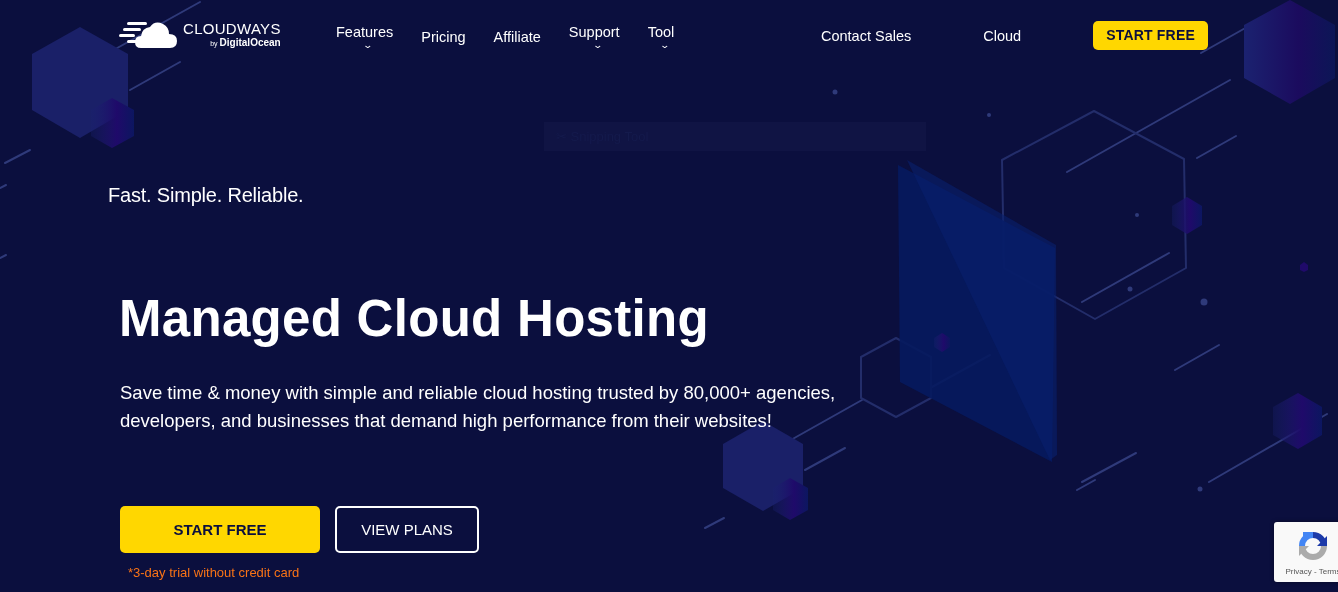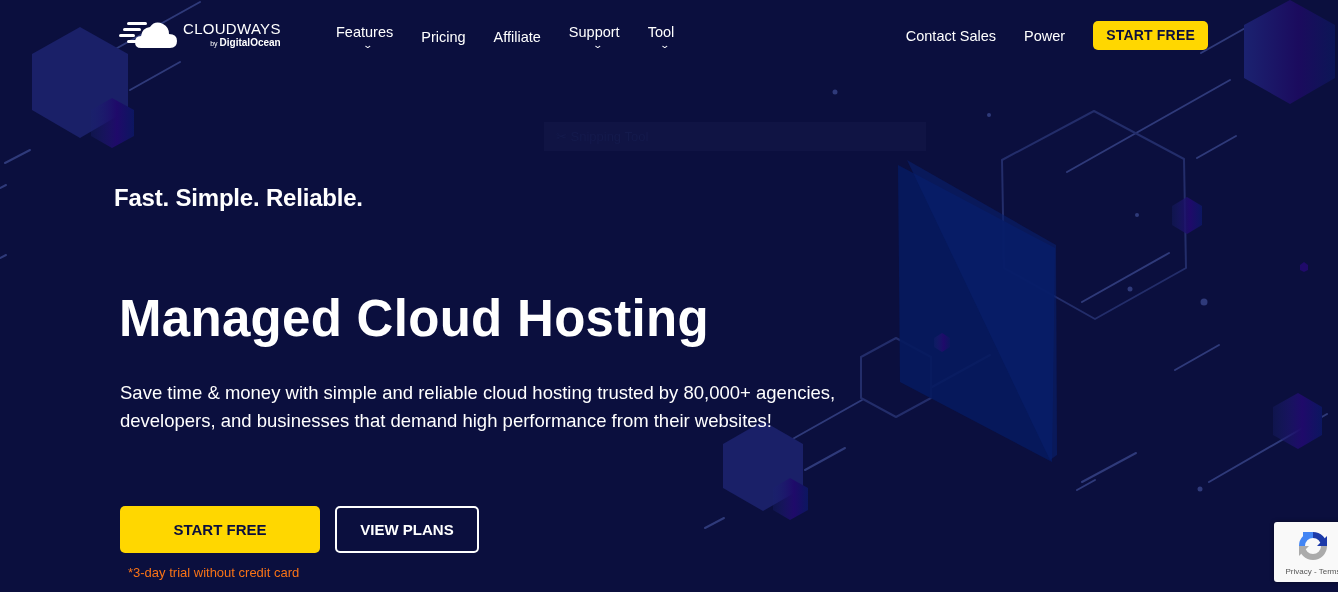--- a/index.html
+++ b/index.html
@@ -18,48 +18,48 @@
     .logo-mark { width: 62px; height: 32px; }
     .logo-text { margin-left: 2px; display: flex; flex-direction: column; align-items: flex-end; line-height: 1; }
     .logo-name { font-size: 15px; letter-spacing: 0.3px; font-weight: normal; color: #fff; text-align: right; }
     .logo-by { font-size: 10px; font-weight: bold; margin-top: 2px; color: #fff; }
     .logo-by small { font-size: 7px; font-weight: normal; margin-right: 2px; }
 
     .nav { position: absolute; top: 24px; left: 336px; display: flex; align-items: center; }
     .nav-item { font-size: 14.5px; color: #fff; display: flex; align-items: center; margin-right: 28px; cursor: pointer; white-space: nowrap; flex-direction: column; }
     .nav-item .chev { font-size: 9px; margin-left: 7px; transform: scaleX(1.4); display: inline-block; }
 
-    .nav-right { position: absolute; top: 21px; right: 130px; display: flex; align-items: center; }
+    .nav-right { position: absolute; top: 21px; right: 130px; display: flex; align-items: center; gap: 44px; }
     .nav-link { font-size: 14.5px; color: #fff; margin-right: 28px; cursor: pointer; white-space: nowrap; }
     .btn-start-small {
       background: #ffd700; color: #0b0f3e; border-radius: 5px;
       font-size: 14px; font-weight: bold; letter-spacing: 0.2px;
       padding: 0 13px; height: 29px; line-height: 29px; cursor: pointer; border: none;
       font-family: "Liberation Sans", sans-serif;
     }
 
     
     .snip-ghost { position: absolute; left: 544px; top: 122px; width: 382px; height: 29px; background: #101444; display: flex; align-items: center; padding-left: 12px; }
     .snip-ghost span { font-size: 13px; color: #141a4c; }
 
     
-    .tagline { position: absolute; left: 114px; top: 184px; font-size: 24px; font-weight: bold; color: #fff; letter-spacing: -0.2px; }
+    .tagline { position: absolute; left: 108px; top: 184px; font-size: 20px; font-weight: normal; color: #fff; letter-spacing: -0.2px; }
     .headline { position: absolute; left: 119px; top: 229px; font-size: 51px; font-weight: bold; line-height: 60px; color: #fff; letter-spacing: 0.3px; }
     .subtext { position: absolute; left: 120px; top: 372px; width: 720px; font-size: 18.5px; line-height: 28px; color: #fff; margin-top: 7px; }
 
     .btn-start-big {
       position: absolute; left: 120px; top: 506px; width: 200px; height: 47px;
       background: #ffd700; color: #0b0f3e; border-radius: 5px; border: none;
       font-size: 15px; font-weight: bold; cursor: pointer;
       font-family: "Liberation Sans", sans-serif;
     }
     .btn-view-plans {
       position: absolute; left: 335px; top: 506px; width: 144px; height: 47px;
       background: transparent; color: #fff; border: 2px solid #fff; border-radius: 5px;
-      font-size: 15px; font-weight: bold; cursor: pointer;
+      font-size: 15px; font-weight: normal; cursor: pointer;
       font-family: "Liberation Sans", sans-serif;
     }
     .trial-note { position: absolute; left: 128px; top: 565px; font-size: 13px; color: #f97316; }
 
     
     .recaptcha {
       position: absolute; left: 1274px; top: 522px; width: 70px; height: 60px;
       background: #f9f9f9; border-radius: 3px; box-shadow: 0 0 4px rgba(0,0,0,0.4);
       display: flex; flex-direction: column; align-items: center; padding-top: 6px;
     }
@@ -164,21 +164,21 @@
       <span class="chev">⌄</span>
     </div>
     <div class="nav-item">
       <span>Tool</span>
       <span class="chev">⌄</span>
     </div>
   </nav>
 
   <div class="nav-right">
     <a class="nav-link">Contact Sales</a>
-    <a class="nav-link">Power</a>
+    <a class="nav-link">Cloud</a>
     <button class="btn-start-small">START FREE</button>
   </div>
 </header>
 
 <section>
   <h2 class="tagline">Fast. Simple. Reliable.</h2>
   <h1 class="headline">
     <br>
     <span>Managed Cloud Hosting</span>
   </h1>

